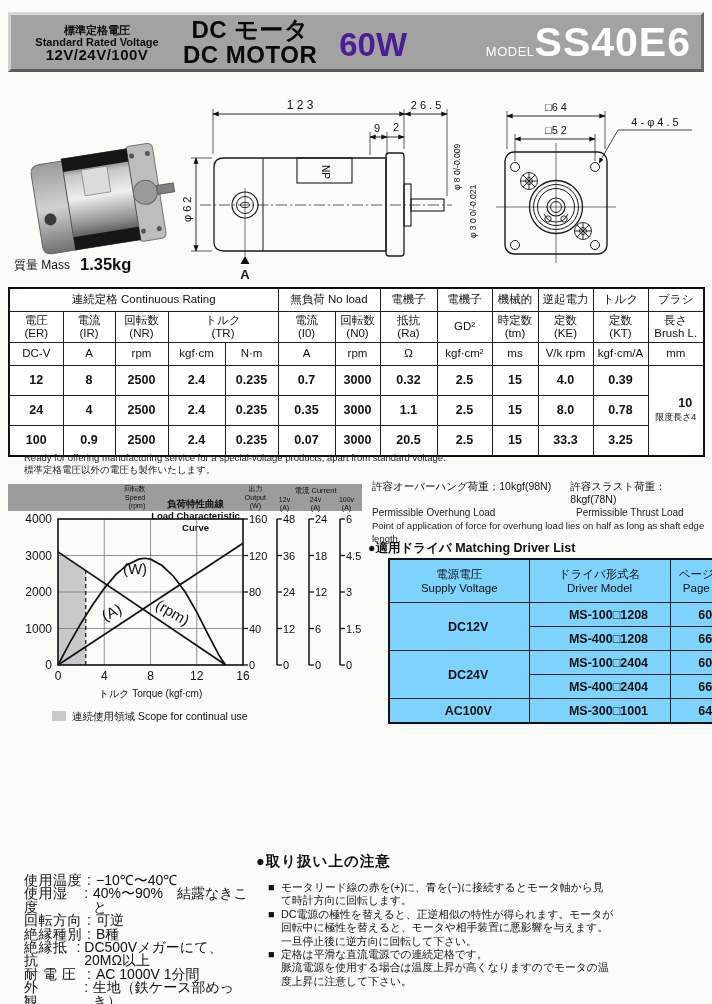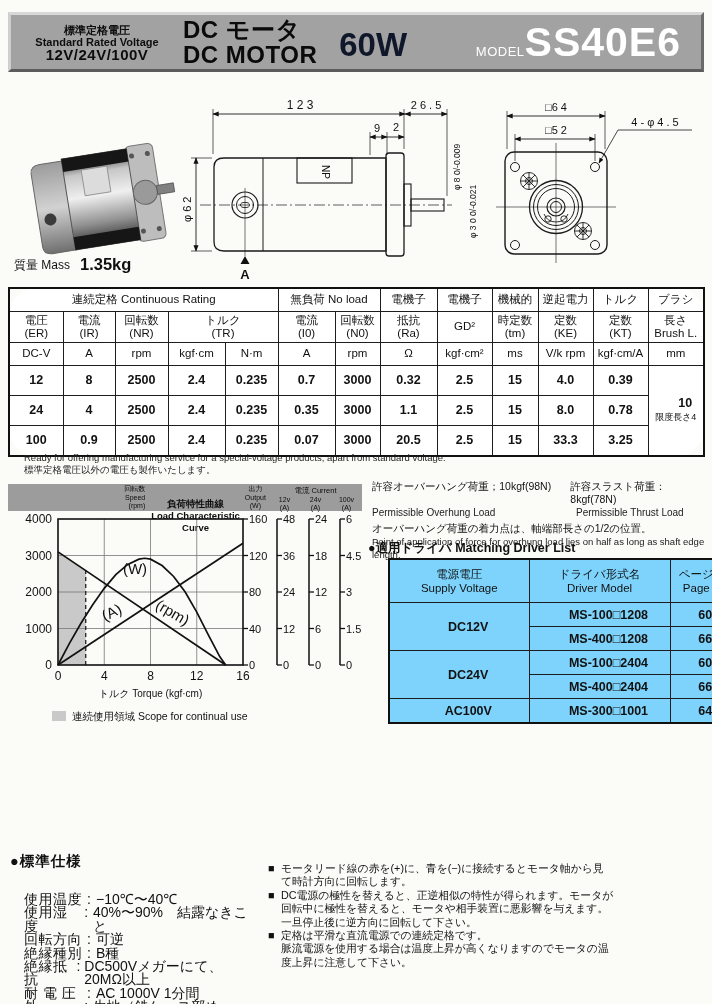--- a/index.html
+++ b/index.html
@@ -7,23 +7,23 @@
   .page{position:relative;width:712px;height:1004px;background:#fbfbf8;
         font-family:Liberation Sans, sans-serif;color:#111;overflow:hidden;margin:0 auto;}
   .preline{white-space:pre-line;}
   
   .banner{position:absolute;left:8px;top:12px;width:696px;height:60px;background:#a2a2a2;
           border-top:3px solid #d8d8d8;border-left:3px solid #cfcfcf;
           border-bottom:3px solid #5c5c5c;border-right:3px solid #6a6a6a;
           box-sizing:border-box;display:flex;align-items:center;}
   .banner .volt{width:172px;text-align:center;line-height:12px;font-size:11px;font-weight:bold;color:#0d0d0d;}
   .banner .volt .v3{font-size:15px;margin-top:1px;letter-spacing:.5px;}
-  .banner .dctitle{font-size:24px;font-weight:bold;line-height:25px;color:#0a0a0a;letter-spacing:.5px;}
-  .banner .power{font-size:33px;font-weight:bold;margin-left:22px;margin-top:6px;color:#0f172a;}
-  .banner .modelwrap{margin-left:auto;display:flex;align-items:baseline;padding-right:20px;color:#fff;}
+  .banner .dctitle{font-size:24px;font-weight:bold;line-height:25px;color:#0a0a0a;letter-spacing:.5px;text-align:center;}
+  .banner .power{font-size:33px;font-weight:bold;margin-left:22px;margin-top:6px;color:#4c1d95;}
+  .banner .modelwrap{margin-left:auto;display:flex;align-items:baseline;padding-right:10px;color:#fff;}
   .banner .modellbl{font-size:13px;letter-spacing:.5px;}
   .banner .modelno{font-size:41px;font-weight:bold;letter-spacing:1px;}
   
   table.specs{position:absolute;left:8px;top:287px;border-collapse:collapse;table-layout:fixed;
               width:697px;background:#fff;border-radius:31px;}
   table.specs th,table.specs td{border:1px solid #1d1d1d;padding:0;text-align:center;vertical-align:middle;
               font-weight:normal;font-size:11.5px;line-height:13px;}
   table.specs .grp{height:23px;font-size:12px;}
   table.specs .hd{height:31px;}
   table.specs .un{height:23px;}
@@ -436,21 +436,20 @@
 
   <div class="loads">
     <div class="row2">
       <div class="colA">許容オーバーハング荷重；10kgf(98N)</div>
       <div>許容スラスト荷重：8kgf(78N)</div>
     </div>
     <div class="row2 en">
       <div class="colA">Permissible Overhung Load</div>
       <div>Permissible Thrust Load</div>
     </div>
-    <div style="margin-top:3px">オーバーハング荷重の着力点は、軸端部長さの1/2の位置。</div>
     <div class="en pointen">Point of application of force for overhung load lies on half as long as shaft edge length.</div>
   </div>
 
   <div class="drv-title">●適用ドライバ  Matching Driver List</div>
   <table class="driver">
     <colgroup>
         <col style="width:140px">
         <col style="width:141px">
         <col style="width:53px">
       </colgroup>
@@ -483,21 +482,20 @@
     </tr>
     <tr>
       <td>AC100V</td>
       <td>MS-300□1001</td>
       <td>64</td>
     </tr>
   </tbody>
     </table>
 
   <div class="stdspec">
-    <div class="sect-title">●標準仕様</div>
     <div class="items">
       <div class="item">
           <span class="lbl">使用温度</span>
           <span class="sep">:</span>
           <span>−10℃〜40℃</span>
         </div>
       <div class="item">
           <span class="lbl">使用湿度</span>
           <span class="sep">:</span>
           <span>40%〜90%　結露なきこと</span>
@@ -524,20 +522,21 @@
         </div>
       <div class="item">
           <span class="lbl">外　　観</span>
           <span class="sep">:</span>
           <span>生地（鉄ケース部めっき）</span>
         </div>
     </div>
   </div>
 
   <div class="handling">
+    <div class="sect-title">●取り扱い上の注意</div>
     <div class="items">
       <div class="item">
           <span class="bullet">■</span>
           <span class="preline">モータリード線の赤を(+)に、青を(−)に接続するとモータ軸から見
 て時計方向に回転します。</span>
         </div>
       <div class="item">
           <span class="bullet">■</span>
           <span class="preline">DC電源の極性を替えると、正逆相似の特性が得られます。モータが
 回転中に極性を替えると、モータや相手装置に悪影響を与えます。

